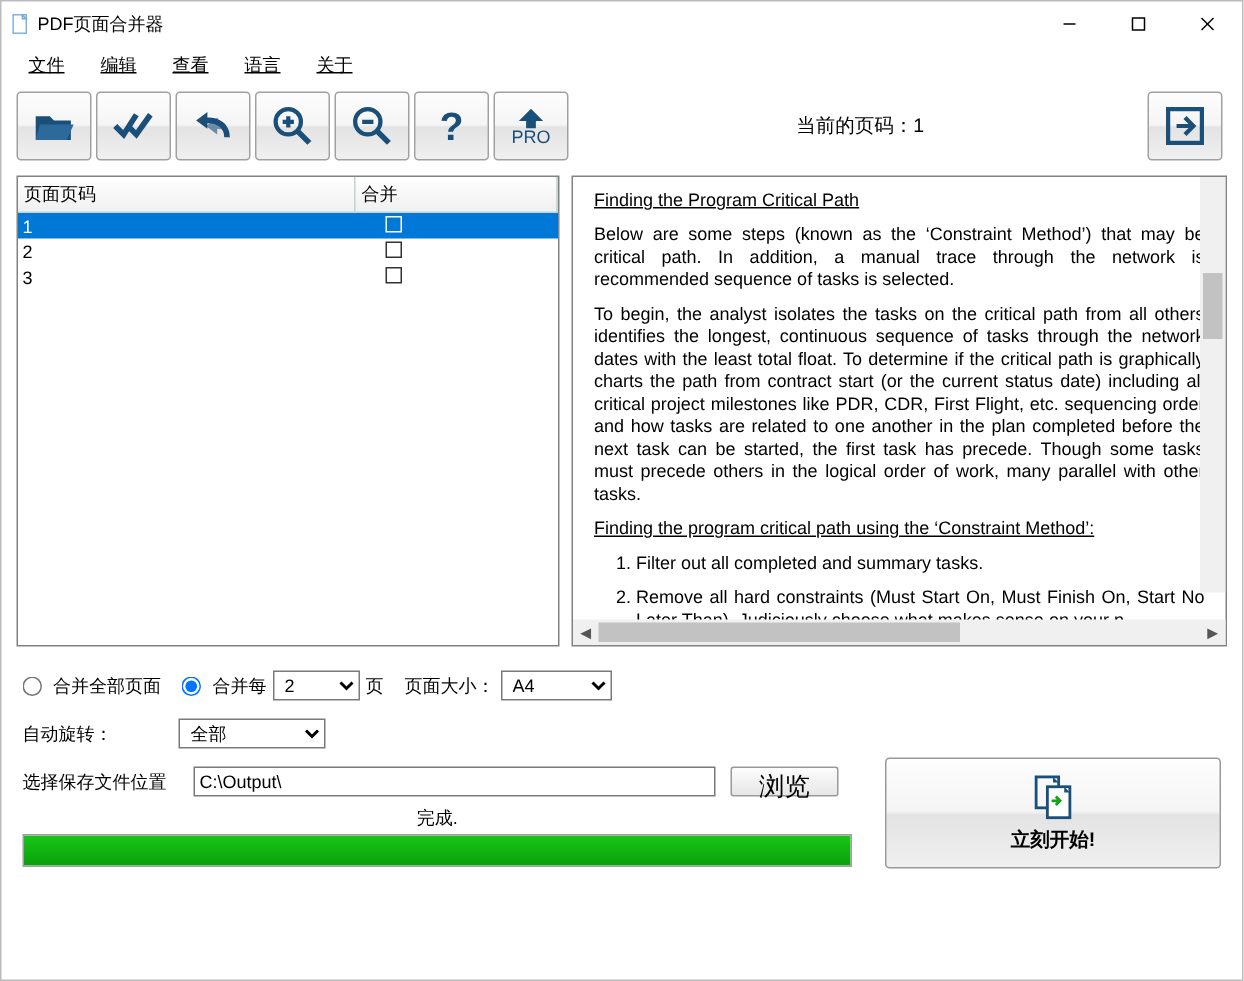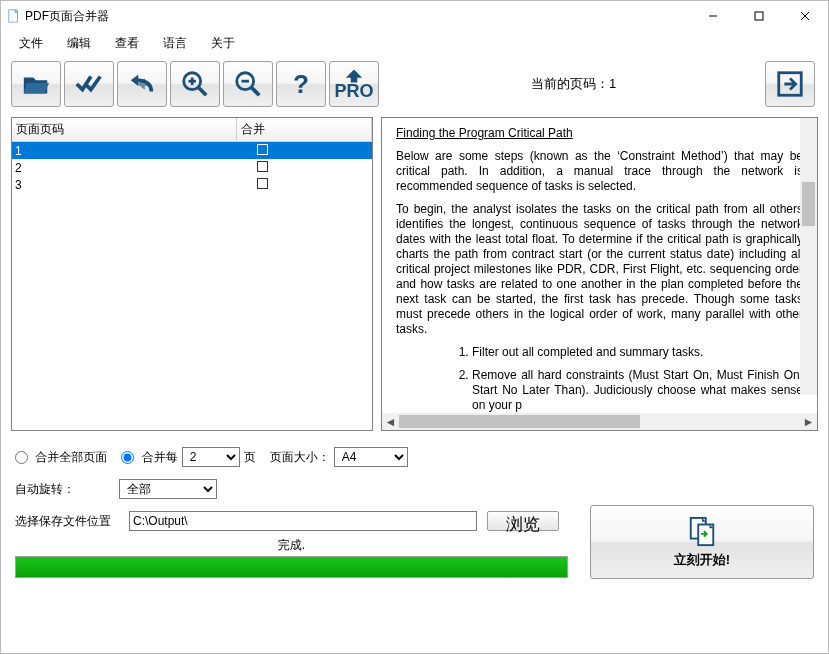--- a/index.html
+++ b/index.html
@@ -31,38 +31,39 @@
 .menubar {
   height: 24px;
   display: flex;
   align-items: center;
   padding: 0 6px;
   gap: 0;
 }
 .menubar .menu-item {
   padding: 3px 12px;
   cursor: default;
+  text-decoration: underline;
 }
 .toolbar {
   padding: 6px 10px;
   display: flex;
   align-items: center;
 }
 .toolbtn {
   width: 50px; height: 46px;
   border: 1px solid #a0a0a0;
   border-radius: 3px;
   margin-right: 3px;
   background: linear-gradient(to bottom, #fdfdfd 0%, #f5f5f5 48%, #e3e3e3 52%, #f0f0f0 100%);
   display: flex; align-items: center; justify-content: center;
   cursor: pointer;
 }
 .toolbtn svg { width: 30px; height: 30px; fill: #1a4f7a; }
 .toolbtn.pro { flex-direction: column; }
-.toolbtn.pro .pro-text { font-weight: bold; color: #1a4f7a; font-size: 18px; margin-top: -4px;}
+.toolbtn.pro .pro-text { font-weight: normal; color: #1a4f7a; font-size: 12px; margin-top: -4px;}
 .toolbar .page-label { flex:1; text-align:center; font-size: 13px;}
 .toolbar .exitbtn { width: 50px; height: 46px; }
 
 .mainrow {
   display: flex;
   padding: 4px 10px 6px 10px;
   gap: 8px;
 }
 .page-table {
   width: 362px;
@@ -112,21 +113,21 @@
   overflow: hidden;
   position: relative;
   font-family: Liberation Sans, sans-serif;
   font-size: 12px;
   padding: 8px 14px;
   line-height: 1.25;
 }
 .preview-body p { text-align: justify; margin-bottom: 8px; }
 .preview-body .u { text-decoration: underline; }
 .preview-body ol { margin-left: 28px; }
-.preview-body ol li { margin-bottom: 8px; text-align: justify; margin-left: 48px;}
+.preview-body ol li { margin-bottom: 8px; text-align: justify;}
 .vscroll {
   position: absolute;
   right: 0; top: 0; bottom: 18px;
   width: 17px;
   background: #f0f0f0;
 }
 .vscroll .thumb {
   position: absolute;
   left: 2px; right: 2px;
   top: 64px; height: 44px;
@@ -323,20 +324,21 @@
           <div class="td c2"><span class="chk"></span></div>
         </div>
       </div>
   </div>
 
   <div class="preview">
     <div class="preview-body">
       <p><span class="u">Finding the Program Critical Path</span></p>
       <p>Below are some steps (known as the ‘Constraint Method’) that may be critical path. In addition, a manual trace through the network is recommended sequence of tasks is selected.</p>
       <p>To begin, the analyst isolates the tasks on the critical path from all others identifies the longest, continuous sequence of tasks through the network dates with the least total float. To determine if the critical path is graphically charts the path from contract start (or the current status date) including all critical project milestones like PDR, CDR, First Flight, etc. sequencing order and how tasks are related to one another in the plan completed before the next task can be started, the first task has precede. Though some tasks must precede others in the logical order of work, many parallel with other tasks.</p>
+      <p><span class="u">Finding the program critical path using the ‘Constraint Method’:</span></p>
       <ol>
         <li>Filter out all completed and summary tasks.</li>
         <li>Remove all hard constraints (Must Start On, Must Finish On, Start No Later Than).  Judiciously choose what makes sense on your p</li>
       </ol>
       <div class="vscroll">
           <div class="thumb"></div>
         </div>
     </div>
     <div class="hscroll">
       <div class="arrow">◄</div>

